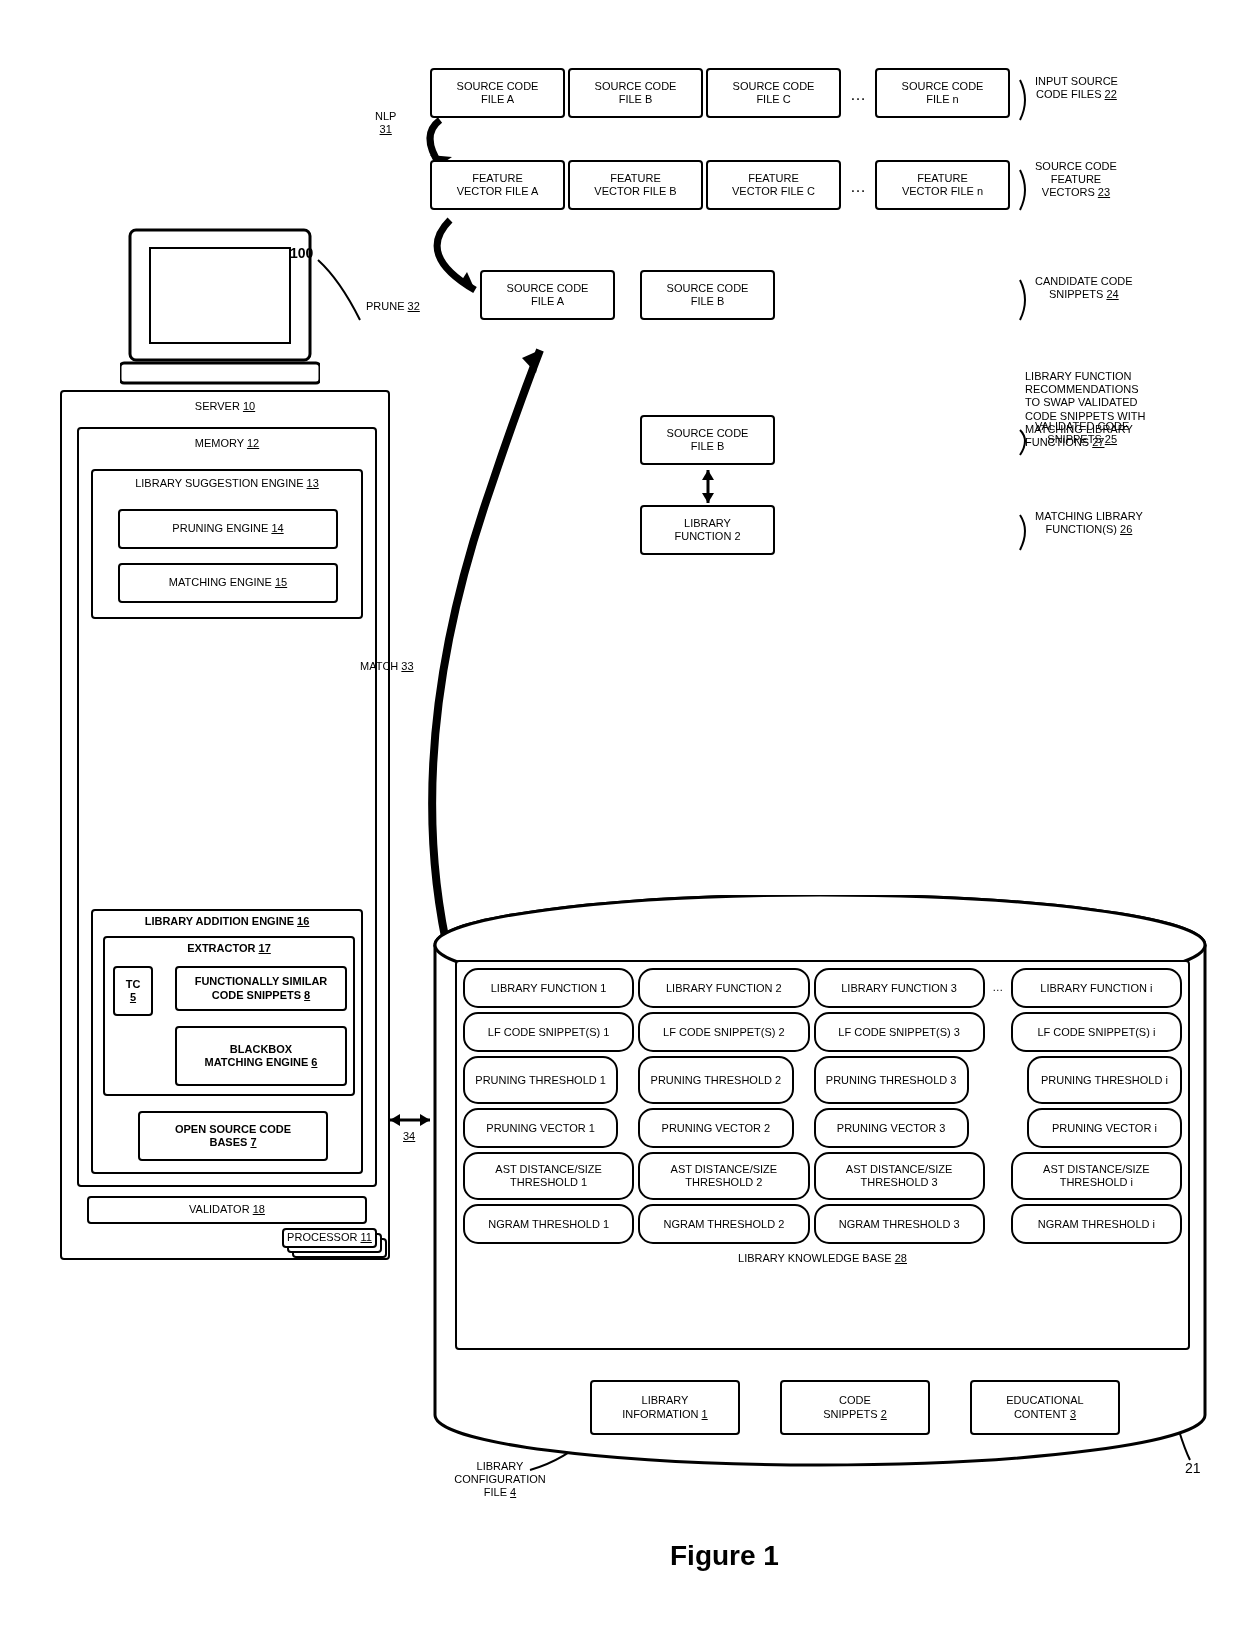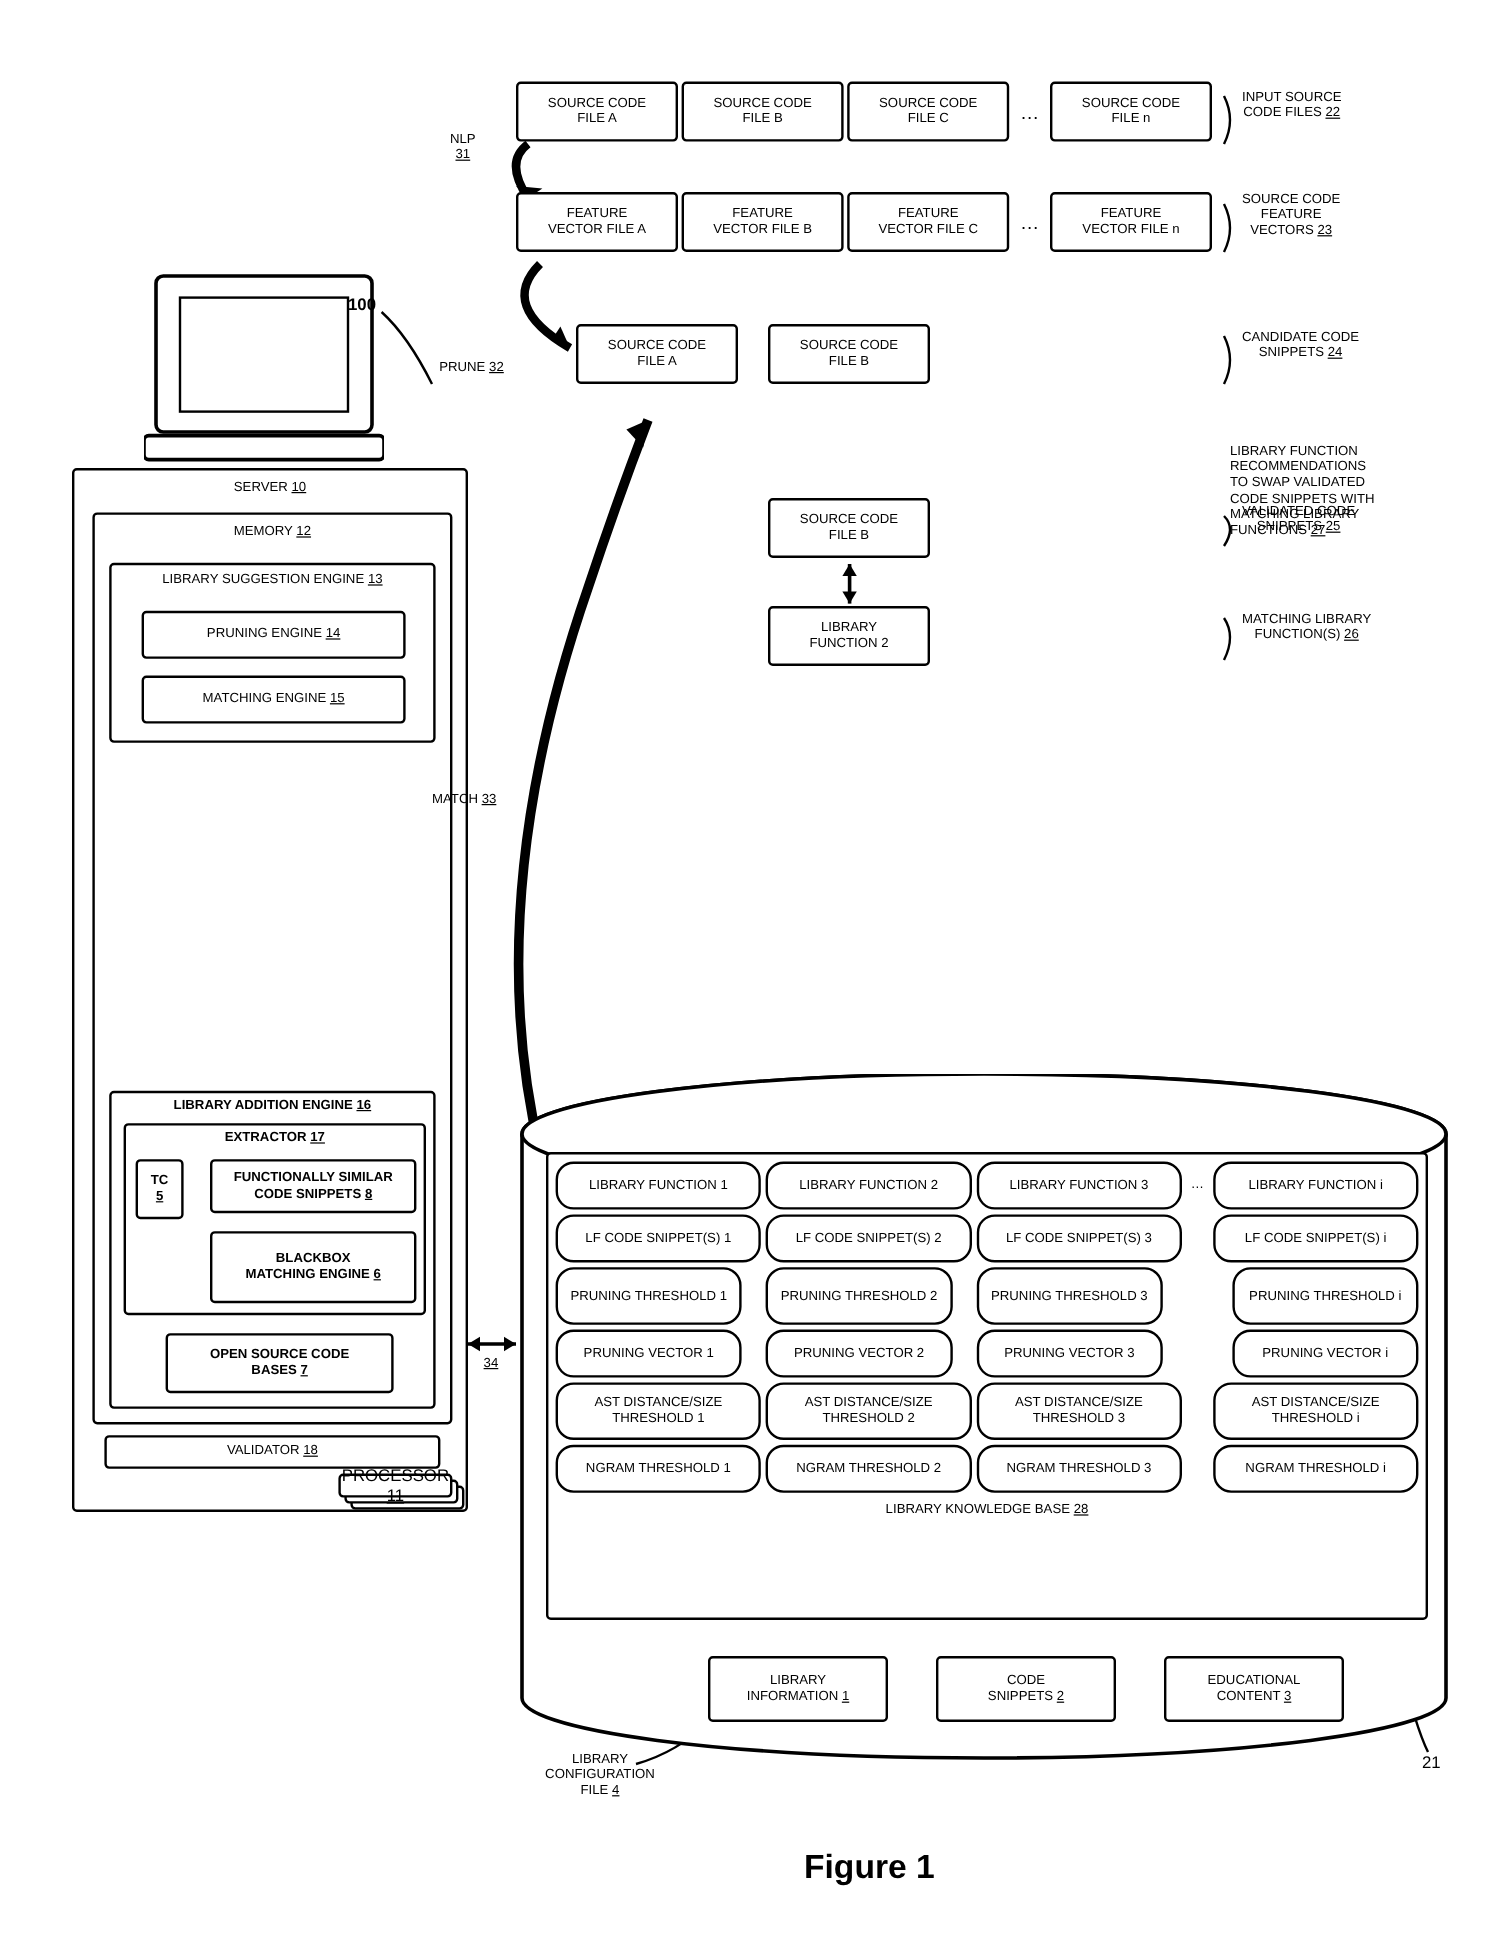--- a/index.html
+++ b/index.html
@@ -163,21 +163,21 @@
       </div>
 
     </div>
 
     <div class="box" style="position:absolute; left:25px; top:804px; width:280px; height:28px;">
       <div><span>VALIDATOR</span> <span class="u">18</span></div>
     </div>
 
     <div class="box" style="position:absolute; left:230px; top:846px; width:95px; height:20px;"></div>
     <div class="box" style="position:absolute; left:225px; top:841px; width:95px; height:20px;"></div>
-    <div class="box" style="position:absolute; left:220px; top:836px; width:95px; height:20px; font-size:14px;">
+    <div class="box" style="position:absolute; left:220px; top:836px; width:95px; height:20px; font-size:11px;">
       <div><span>PROCESSOR</span> <span class="u">11</span></div>
     </div>
   </div>
 
   <div class="label" style="left:355px; top:90px; text-align:center;">
     <div>NLP</div>
     <div class="u">31</div>
   </div>
   <div class="label" style="left:346px; top:280px; text-align:right;">
     <span>PRUNE</span> <span class="u">32</span>

